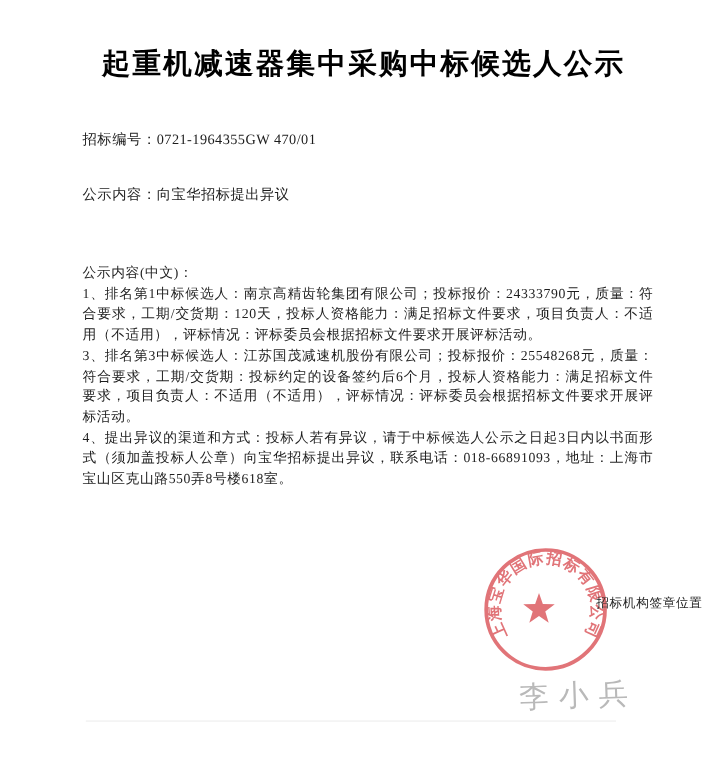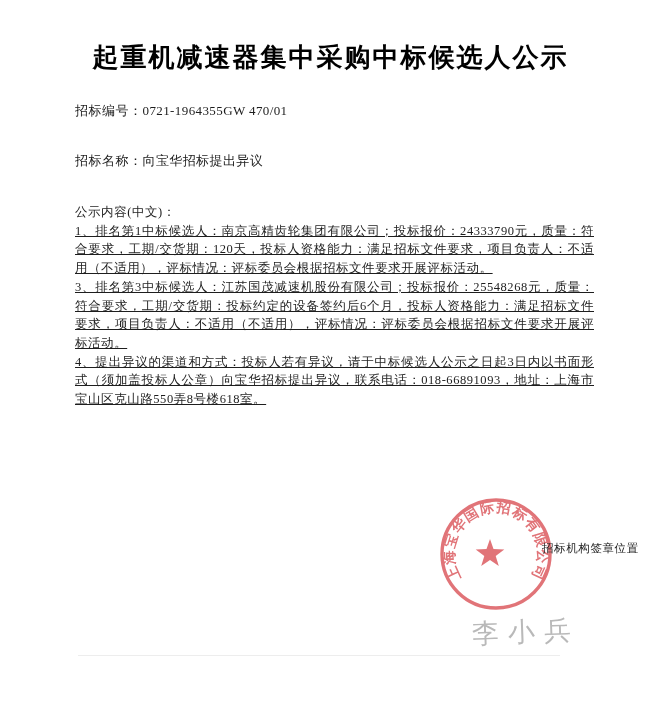--- a/index.html
+++ b/index.html
@@ -24,37 +24,38 @@
     color:#000000;
     white-space:nowrap;
   }
   .field {
     position:absolute;
     left:75px;
     font-size:13px;
     letter-spacing:0.5px;
     color:#1c1c1c;
     white-space:nowrap;
+    margin-top:16px;
   }
   .field-number { top:102px; }
   .field-name   { top:152px; }
   .field .field-value { letter-spacing:0.4px; }
   .body {
     position:absolute;
     left:75px; top:203px;
     width:519px;
     font-size:12.5px;
     line-height:18.7px;
     letter-spacing:0.55px;
     text-align:justify;
     word-break:break-all;
     color:#1e1e1e;
   }
-  .body p { margin:0;text-decoration:underline; }
-  .content-heading { letter-spacing:0.55px; }
+  .body p { margin:0; }
+  .content-heading { letter-spacing:0.55px;margin-top:36px; }
   .seal-label {
     position:absolute;
     left:494px; top:541px;
     font-size:11.5px;
     letter-spacing:0.6px;
     color:#242424;
     z-index:3;
     white-space:nowrap;
     margin-left:48px;
   }
@@ -92,21 +93,21 @@
 
 <div class="page">
 
   <h1 class="title">起重机减速器集中采购中标候选人公示</h1>
 
   <div class="field field-number">
     <span class="field-label">招标编号：</span><span class="field-value">0721-1964355GW 470/01</span>
   </div>
 
   <div class="field field-name">
-    <span class="field-label">招标名称：</span><span class="field-value">向宝华招标提出异议</span>
+    <span class="field-label">公示内容：</span><span class="field-value">向宝华招标提出异议</span>
   </div>
 
   <div class="body">
     <div class="content-heading">公示内容(中文)：</div>
     <p>1、排名第1中标候选人：南京高精齿轮集团有限公司；投标报价：24333790元，质量：符合要求，工期/交货期：120天，投标人资格能力：满足招标文件要求，项目负责人：不适用（不适用），评标情况：评标委员会根据招标文件要求开展评标活动。</p>
     <p>3、排名第3中标候选人：江苏国茂减速机股份有限公司；投标报价：25548268元，质量：符合要求，工期/交货期：投标约定的设备签约后6个月，投标人资格能力：满足招标文件要求，项目负责人：不适用（不适用），评标情况：评标委员会根据招标文件要求开展评标活动。</p>
     <p>4、提出异议的渠道和方式：投标人若有异议，请于中标候选人公示之日起3日内以书面形式（须加盖投标人公章）向宝华招标提出异议，联系电话：018-66891093，地址：上海市宝山区克山路550弄8号楼618室。</p>
   </div>
 
   <div class="seal-label">招标机构签章位置</div>

